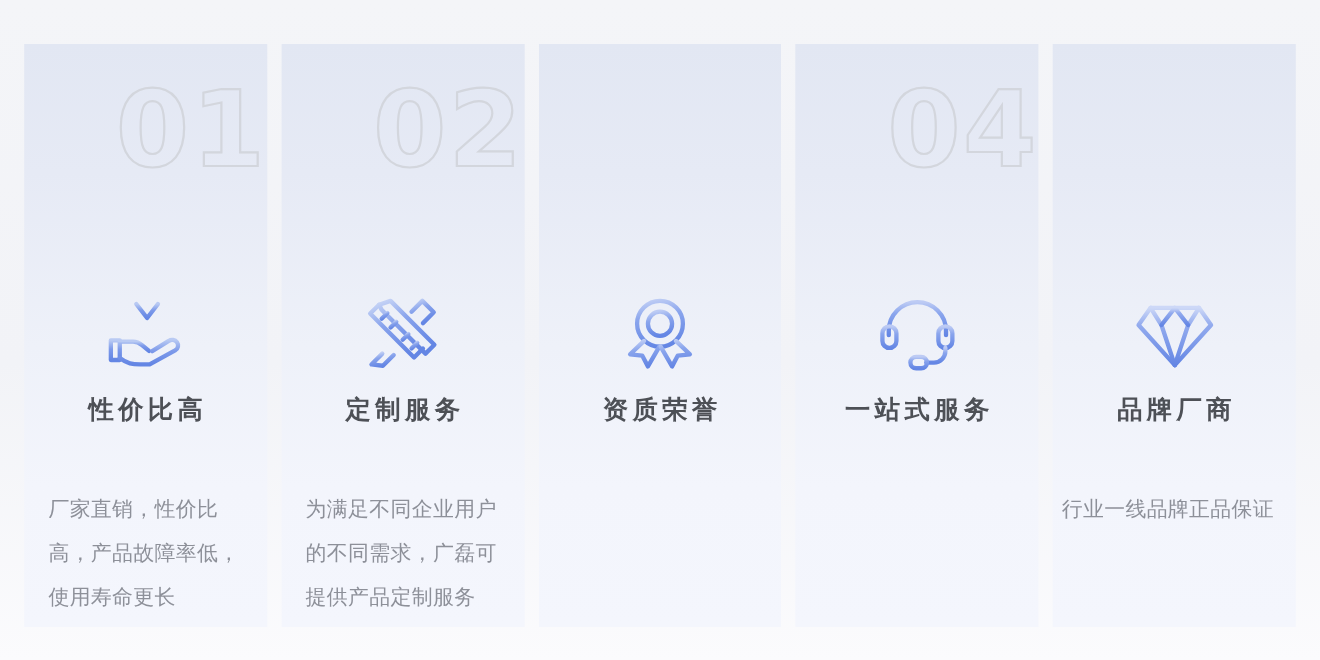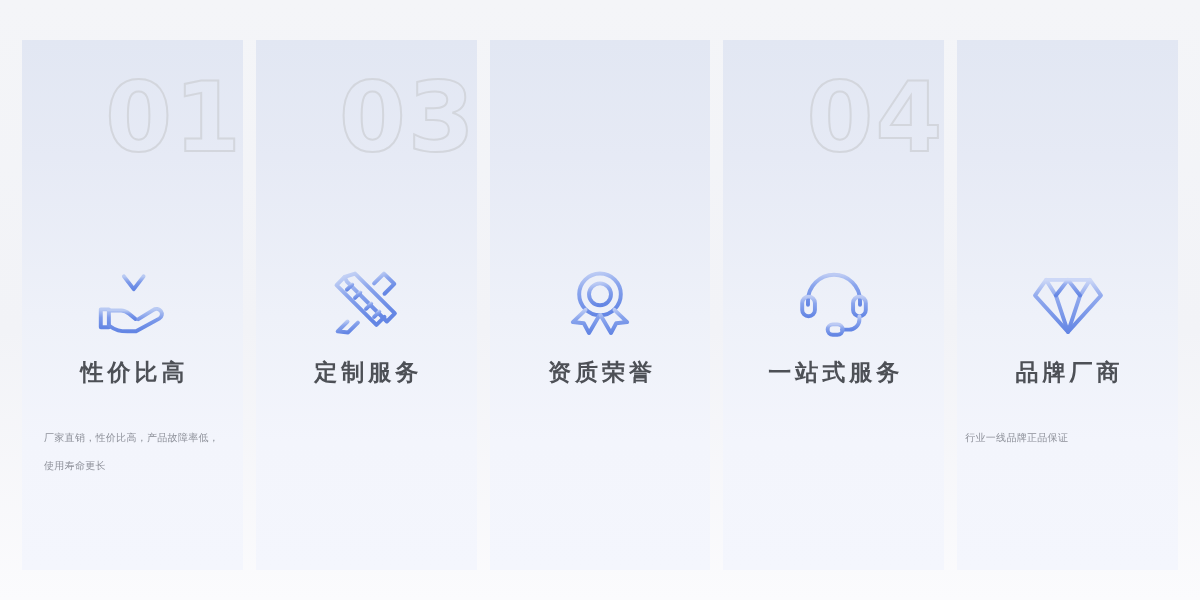--- a/index.html
+++ b/index.html
@@ -83,23 +83,23 @@
     letter-spacing: 4px;
     text-indent: 4px;
     color: #4d5056;
     line-height: 1.3;
   }
 
   .card-desc {
     position: absolute;
     left: 22px;
     right: 18px;
-    top: 384px;
-    font-size: 10px;
-    line-height: 28px;
+    top: 404px;
+    font-size: 19px;
+    line-height: 40px;
     color: #8d9099;
     letter-spacing: 0.3px;
     text-align: left;
     word-break: break-word;
   }
   .card-desc.centered {
     text-align: left;
     left: 8px;
     right: 8px;
   }
@@ -131,21 +131,21 @@
             <path d="M29.5 46 H36.5"></path>
             <path d="M12 51.5 C18 56 22 56.5 28 56.5 H35.5 L55.5 45.5 C58 44 58.5 41 57 39 C55.5 37 52.5 36.6 50.5 38 L37.5 46"></path>
           </g>
         </svg>
       </div>
       <div class="card-title">性价比高</div>
       <div class="card-desc">厂家直销，性价比高，产品故障率低，使用寿命更长</div>
     </div>
 
     <div class="card">
-      <div class="card-number">03</div>
+      <div class="card-number">02</div>
       <div class="card-icon">
         <svg viewBox="0 0 64 64" fill="none" xmlns="http://www.w3.org/2000/svg">
           <defs>
             <linearGradient id="g2" x1="0.1" y1="0" x2="0.5" y2="1">
               <stop offset="0%" stop-color="#c3d1f5"></stop>
               <stop offset="40%" stop-color="#88a3ec"></stop>
               <stop offset="100%" stop-color="#6486e4"></stop>
             </linearGradient>
           </defs>
           <g stroke="url(#g2)" stroke-width="3.4" stroke-linecap="round" stroke-linejoin="round">
@@ -154,20 +154,21 @@
             <path d="M20 16 L15.5 20.5"></path>
             <path d="M27 23 L22.5 27.5"></path>
             <path d="M36.5 32.5 L32 37"></path>
             <path d="M43.5 39.5 L39 44"></path>
             <path d="M48 24 L56.5 15.5 L47.5 6.5 L39 15"></path>
             <path d="M16 48 L7.5 56.5 L16.5 57.5 L25 49"></path>
           </g>
         </svg>
       </div>
       <div class="card-title">定制服务</div>
+      <div class="card-desc">为满足不同企业用户的不同需求，广磊可提供产品定制服务</div>
     </div>
 
     <div class="card">
       <div class="card-icon">
         <svg viewBox="0 0 64 64" fill="none" xmlns="http://www.w3.org/2000/svg">
           <defs>
             <linearGradient id="g3" x1="0.3" y1="0" x2="0.5" y2="1">
               <stop offset="0%" stop-color="#bccbf4"></stop>
               <stop offset="35%" stop-color="#8aa5ed"></stop>
               <stop offset="100%" stop-color="#6486e4"></stop>

